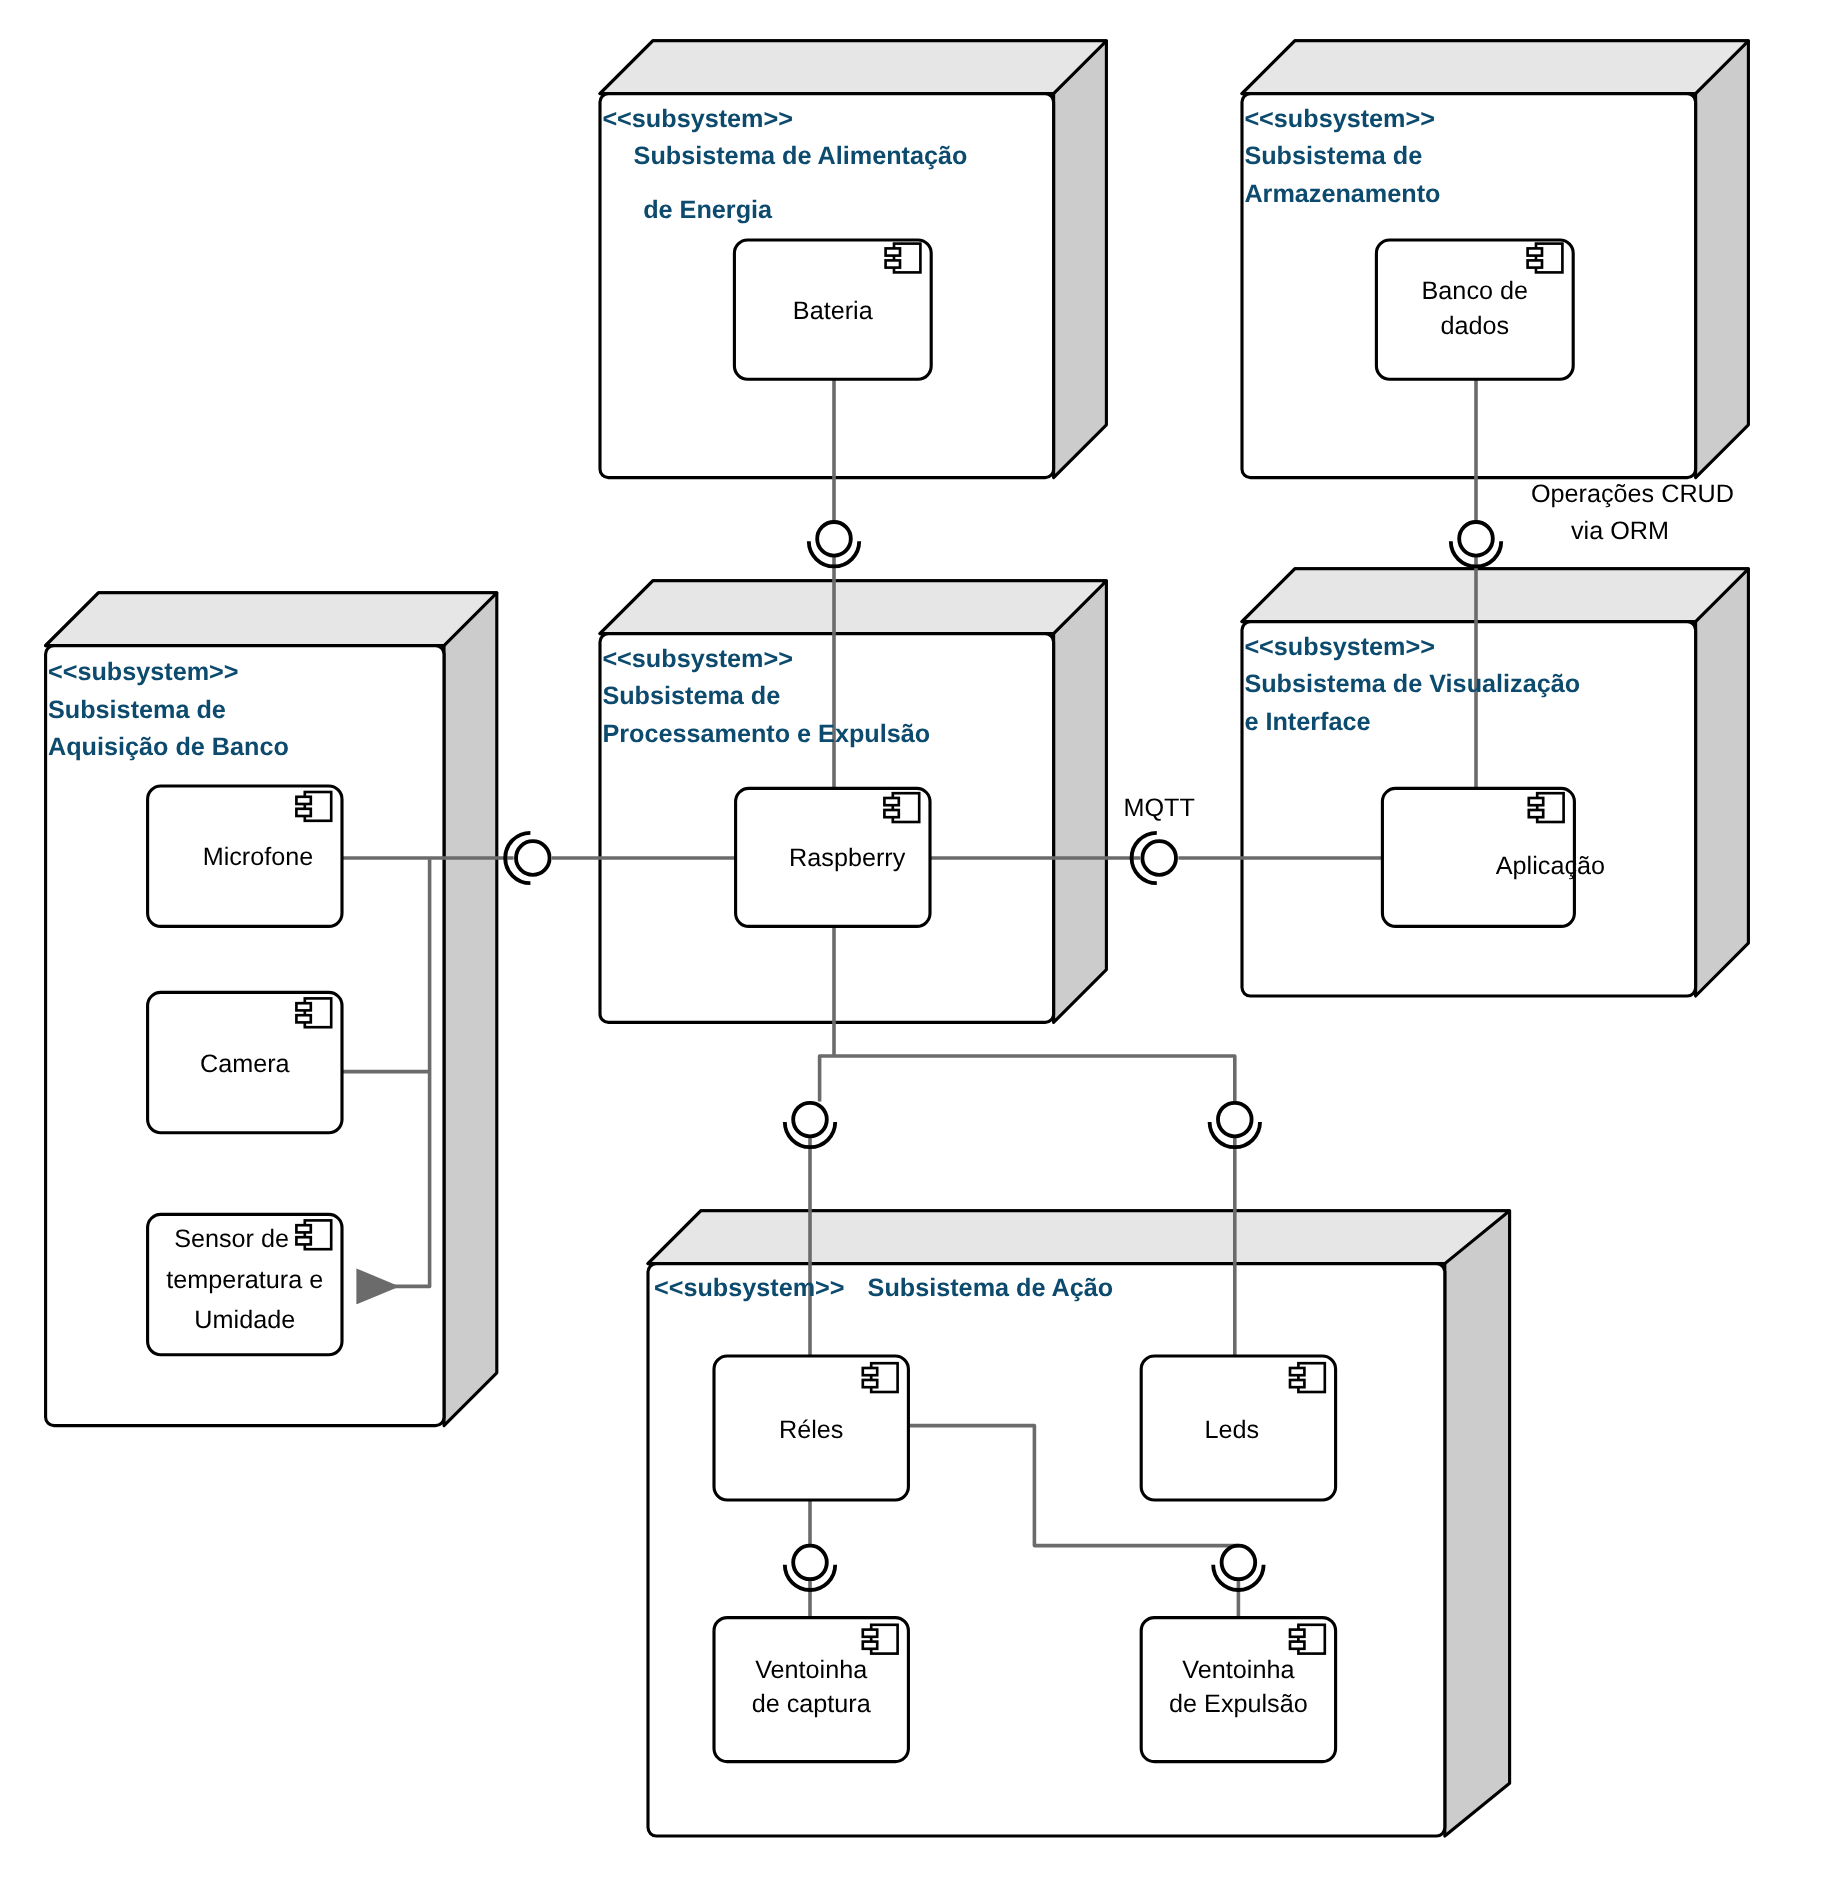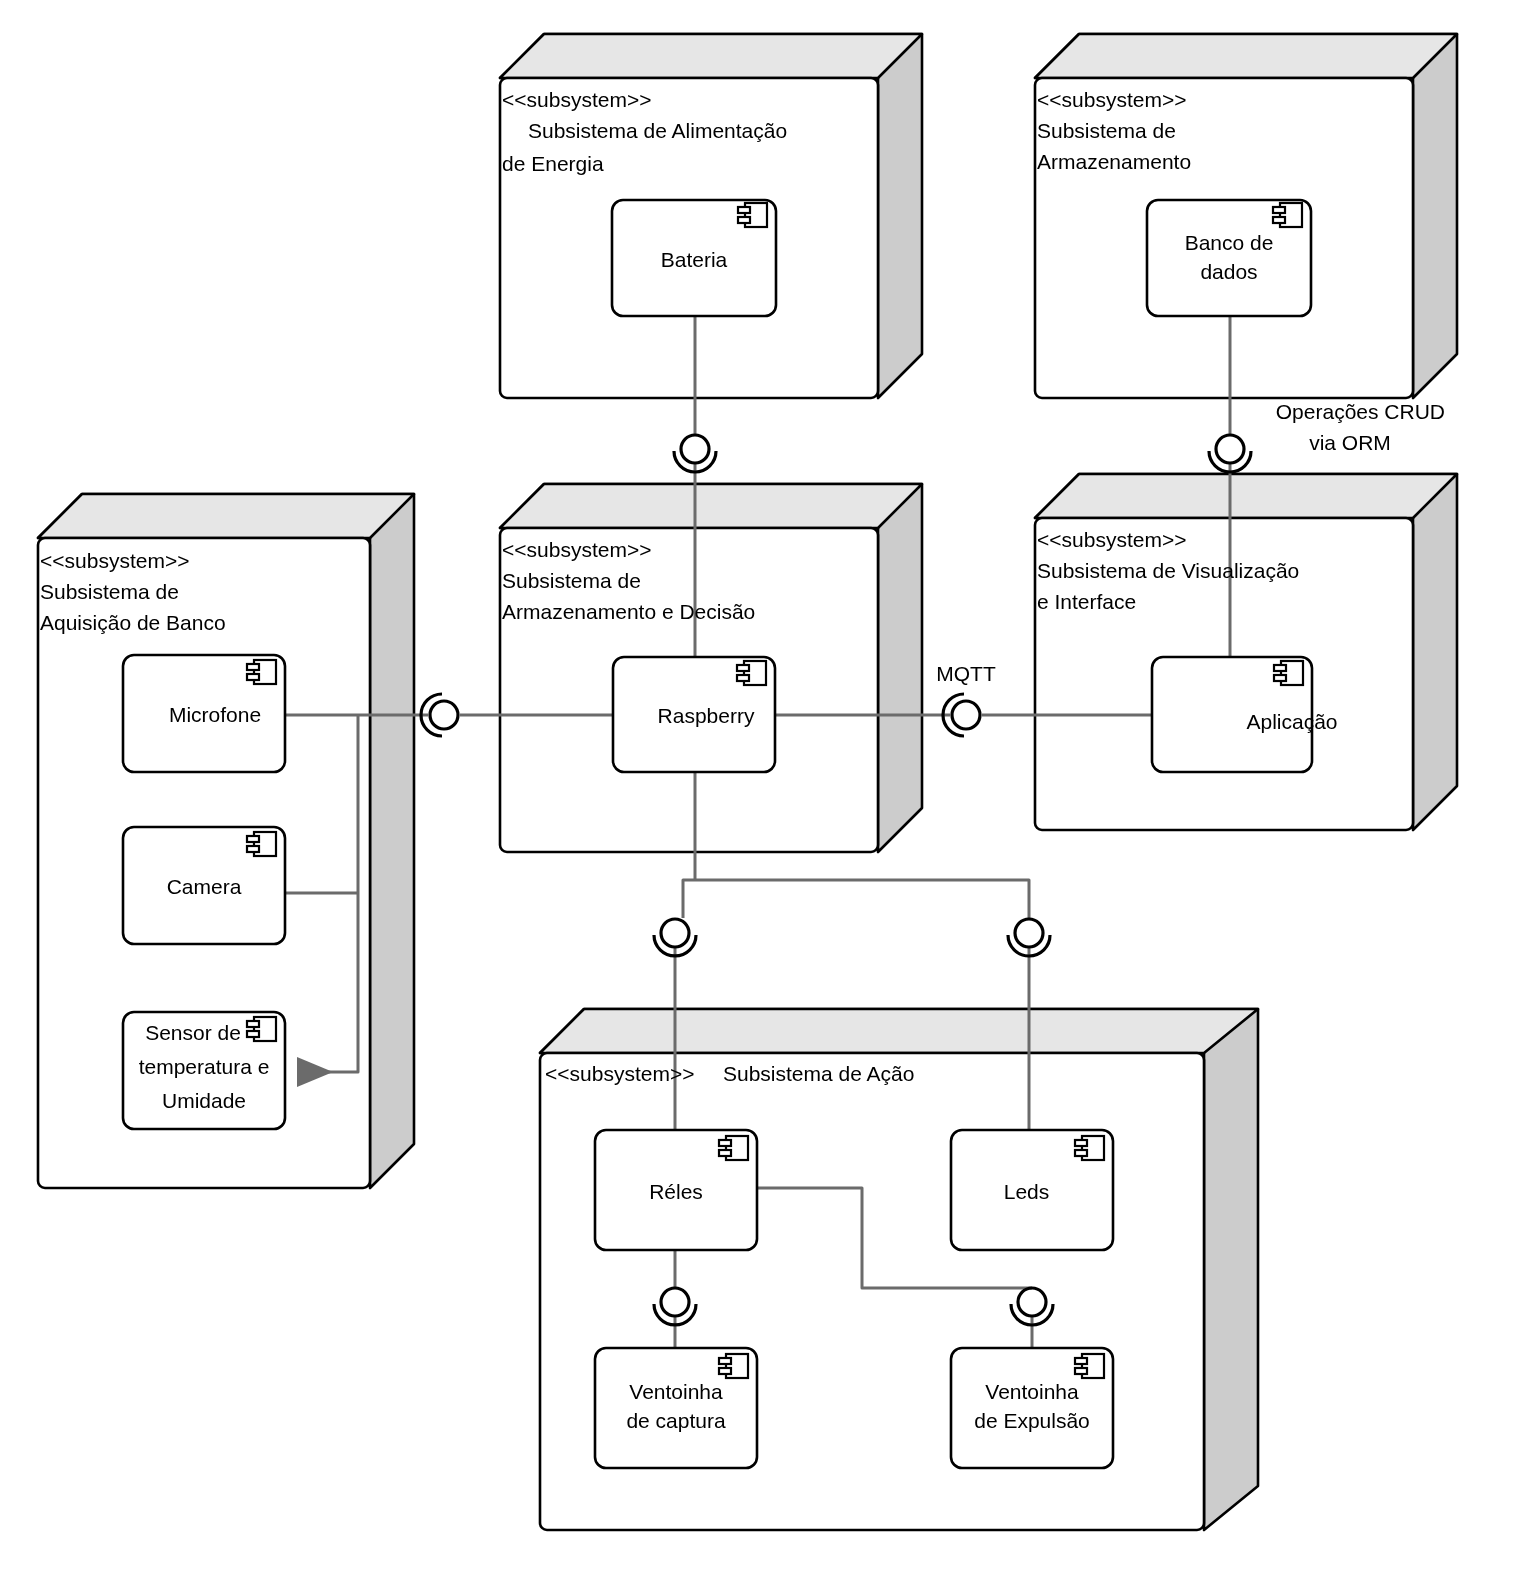--- a/index.html
+++ b/index.html
@@ -1,21 +1,21 @@
 <!DOCTYPE html>
 <html><head>
 <meta charset="utf-8">
 <style>
   html,body{margin:0;padding:0;background:#ffffff;}
   body{width:1520px;height:1580px;position:relative;overflow:hidden;
        font-family:"Liberation Sans","DejaVu Sans",sans-serif;color:#000;}
   #root{position:absolute;left:0;top:0;width:1520px;height:1580px;}
   svg.layer{position:absolute;left:0;top:0;width:1520px;height:1580px;}
   .lbl{position:absolute;white-space:pre;line-height:1.42;}
-  .sys-title{font-size:21px;color:#000000;}
+  .sys-title{font-size:21px;color:#0c4a6e;font-weight:bold;}
   .comp-title{position:absolute;font-size:21px;text-align:center;white-space:pre;line-height:1.36;}
   .edge-lbl{position:absolute;font-size:21px;white-space:pre;text-align:center;line-height:1.3;}
 </style>
 </head>
 <body>
 
 <div id="root">
 
   <svg class="layer" viewBox="0 0 1520 1580">
     <defs>
@@ -221,41 +221,41 @@
       </g>
       <g>
         <circle cx="1032" cy="1302" r="14"></circle>
         <path d="M1011,1304 A21,21 0 0 0 1053,1304"></path>
       </g>
     </g>
   </svg>
 
   <div class="lbl sys-title" style="left:502px;top:85px;">&lt;&lt;subsystem&gt;&gt;</div>
   <div class="lbl sys-title" style="left:528px;top:116px;">Subsistema de Alimentação</div>
-  <div class="lbl sys-title" style="left:502px;top:149px;">de Energia</div>
+  <div class="lbl sys-title" style="left:502px;top:161px;padding-left:34px;">de Energia</div>
   <div class="comp-title" style="left:612px;top:246px;width:164px;">Bateria</div>
 
   <div class="lbl sys-title" style="left:1037px;top:85px;">&lt;&lt;subsystem&gt;&gt;</div>
   <div class="lbl sys-title" style="left:1037px;top:116px;">Subsistema de</div>
   <div class="lbl sys-title" style="left:1037px;top:147px;">Armazenamento</div>
   <div class="comp-title" style="left:1147px;top:229px;width:164px;">Banco de</div>
   <div class="comp-title" style="left:1147px;top:258px;width:164px;">dados</div>
 
   <div class="lbl sys-title" style="left:40px;top:546px;">&lt;&lt;subsystem&gt;&gt;</div>
   <div class="lbl sys-title" style="left:40px;top:577px;">Subsistema de</div>
   <div class="lbl sys-title" style="left:40px;top:608px;">Aquisição de Banco</div>
   <div class="comp-title" style="left:134px;top:701px;width:162px;">Microfone</div>
   <div class="comp-title" style="left:123px;top:873px;width:162px;">Camera</div>
   <div class="comp-title" style="left:123px;top:1019px;width:140px;">Sensor de</div>
   <div class="comp-title" style="left:120px;top:1053px;width:168px;">temperatura e</div>
   <div class="comp-title" style="left:123px;top:1087px;width:162px;">Umidade</div>
 
   <div class="lbl sys-title" style="left:502px;top:535px;">&lt;&lt;subsystem&gt;&gt;</div>
   <div class="lbl sys-title" style="left:502px;top:566px;">Subsistema de</div>
-  <div class="lbl sys-title" style="left:502px;top:597px;">Armazenamento e Decisão</div>
+  <div class="lbl sys-title" style="left:502px;top:597px;">Processamento e Expulsão</div>
   <div class="comp-title" style="left:613px;top:702px;width:162px;margin-left:12px;">Raspberry</div>
 
   <div class="lbl sys-title" style="left:1037px;top:525px;">&lt;&lt;subsystem&gt;&gt;</div>
   <div class="lbl sys-title" style="left:1037px;top:556px;">Subsistema de Visualização</div>
   <div class="lbl sys-title" style="left:1037px;top:587px;">e Interface</div>
   <div class="comp-title" style="left:1152px;top:708px;width:184px;padding-left:48px;">Aplicação</div>
 
   <div class="lbl sys-title" style="left:545px;top:1059px;">&lt;&lt;subsystem&gt;&gt;</div>
   <div class="lbl sys-title" style="left:723px;top:1059px;">Subsistema de Ação</div>
   <div class="comp-title" style="left:595px;top:1178px;width:162px;">Réles</div>

